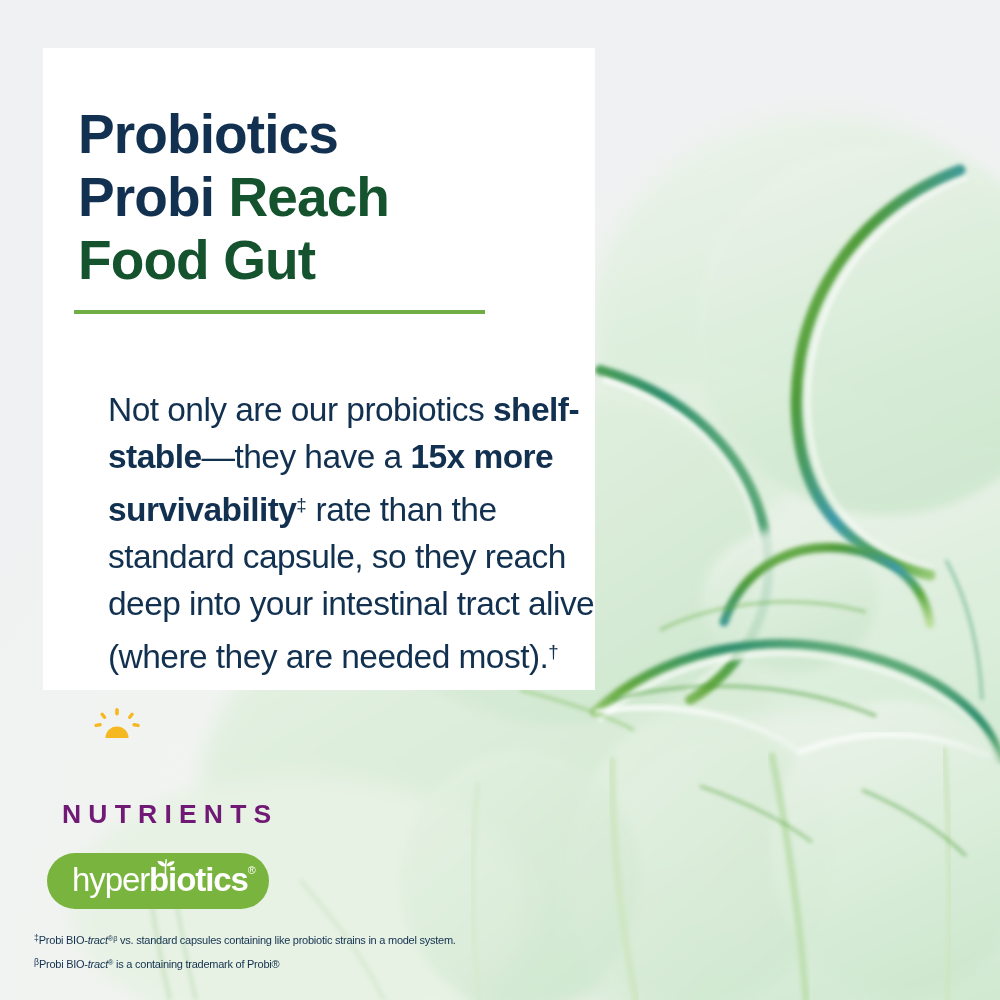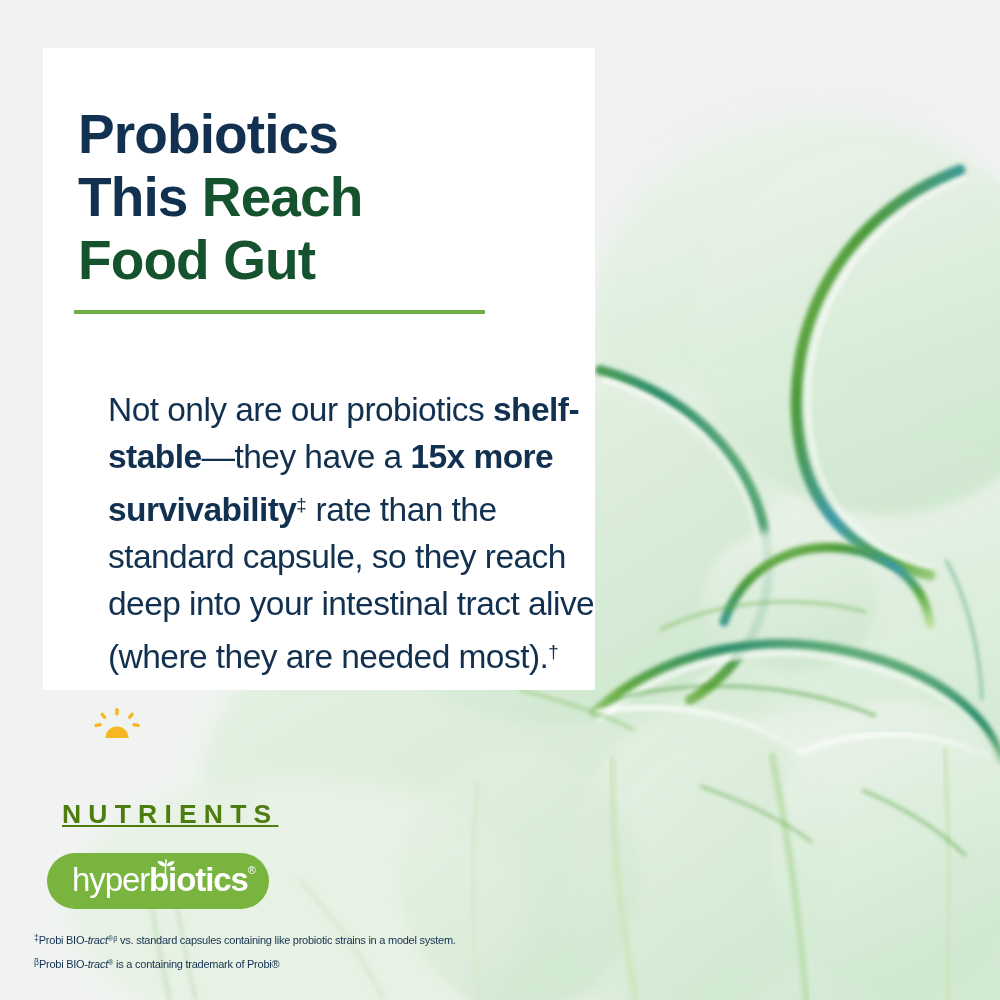--- a/index.html
+++ b/index.html
@@ -111,22 +111,21 @@
     height: 30px;
   }
   #nutrients-word {
     position: absolute;
     left: 26px;
     top: 93px;
     font-family: "Liberation Sans", sans-serif;
     font-weight: 700;
     font-size: 26.5px;
     letter-spacing: 7.2px;
-    color: #4d7c0f;
-    text-decoration: underline;
+    color: #701a75;
   }
 
   
   #hyper-pill {
     position: absolute;
     left: 47px;
     top: 853px;
     width: 222px;
     height: 56px;
     background: #79b43f;
@@ -287,21 +286,21 @@
       <g opacity="0.5" filter="url(#soft)">
         <path d="M152 905 C 156 935 162 965 170 1000" fill="none" stroke="#bcd9b4" stroke-width="5"></path>
         <path d="M176 900 C 182 935 188 968 196 1000" fill="none" stroke="#a9cfa2" stroke-width="3"></path>
         <path d="M300 880 C 330 915 360 950 384 1000" fill="none" stroke="#cde3c6" stroke-width="5"></path>
       </g>
     </svg>
   </div>
 
   <div id="white-card"></div>
 
-  <h1 id="headline"><span>Probiotics</span><br><span>This </span><span class="g">Reach</span><br><span class="g">Food Gut</span></h1>
+  <h1 id="headline"><span>Probiotics</span><br><span>Probi </span><span class="g">Reach</span><br><span class="g">Food Gut</span></h1>
 
   <div id="divider"></div>
 
   <p id="body-copy"><span>Not only are our probiotics </span><b>shelf-stable</b><span>—they have a </span><b>15x more survivability</b><sup>‡</sup><span> rate than the standard capsule, so they reach deep into your intestinal tract alive (where they are needed most).</span><sup>†</sup></p>
 
   <div id="vital-logo">
     <svg id="sun-icon" viewBox="0 0 46 30">
       <g fill="#f5b820">
         <path d="M11.5 30 A11.5 11.5 0 0 1 34.5 30 Z"></path>
         <rect x="21.2" y="0" width="3.6" height="7.5" rx="1.8"></rect>

